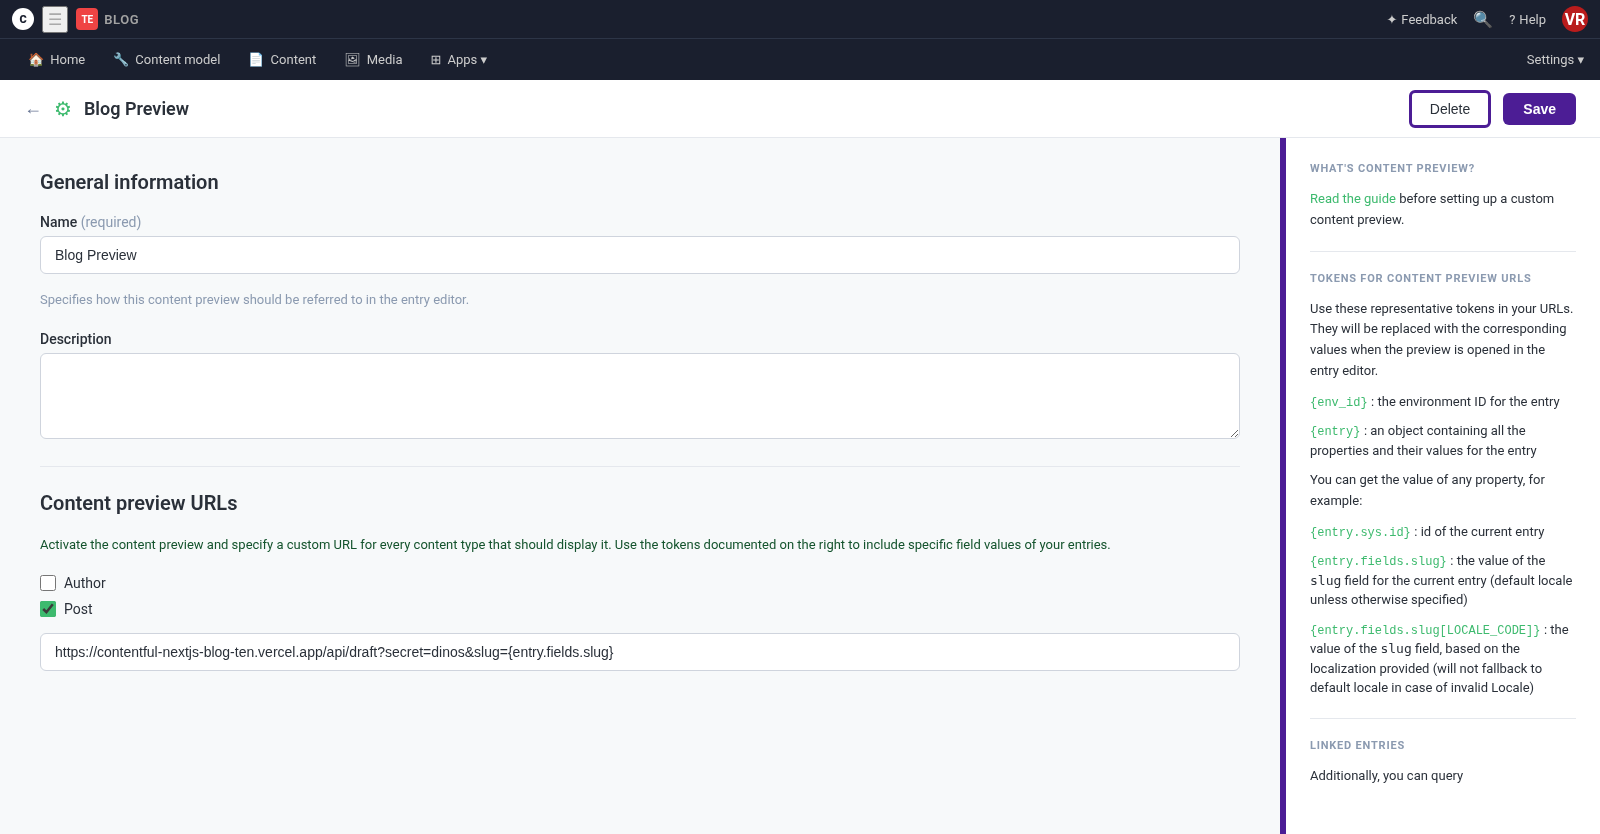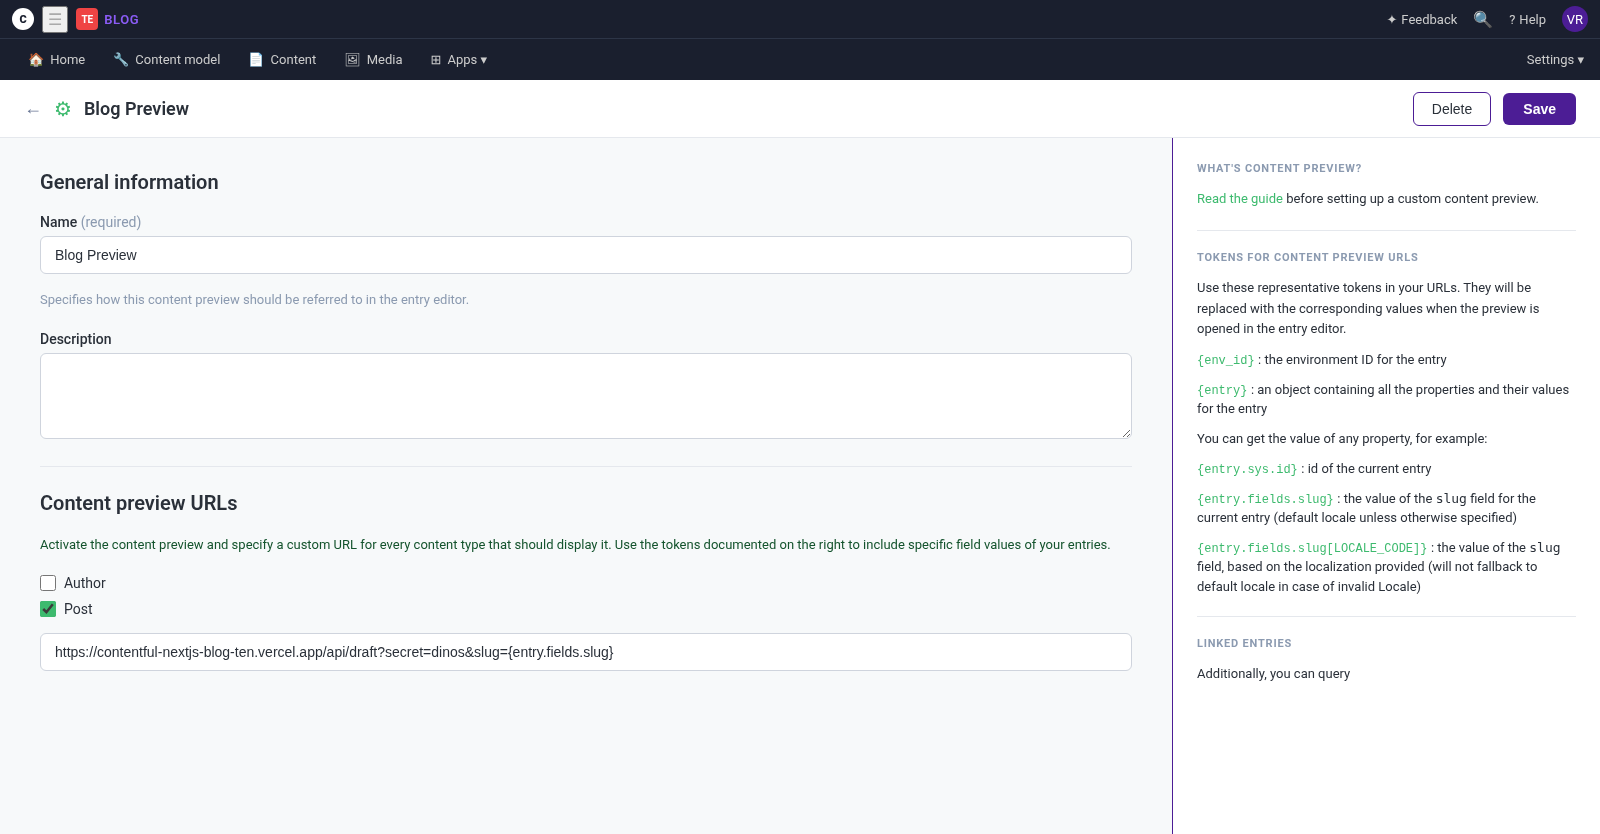--- a/index.html
+++ b/index.html
@@ -31,21 +31,21 @@
     .space-avatar {
       background: #ef4444;
       color: white;
       font-size: 10px;
       font-weight: 700;
       width: 22px; height: 22px;
       border-radius: 4px;
       display: flex; align-items: center; justify-content: center;
     }
     .space-name {
-      color: #8b5cf6;
+      color: #a3a3a3;
       font-size: 13px;
       font-weight: 600;
       text-transform: uppercase;
       letter-spacing: 0.5px;
     }
     .topbar-right {
       margin-left: auto;
       display: flex;
       align-items: center;
       gap: 16px;
@@ -65,24 +65,24 @@
     }
     .topbar-help {
       color: #ccc;
       font-size: 13px;
       cursor: pointer;
       display: flex; align-items: center; gap: 4px;
     }
     .topbar-avatar {
       width: 26px; height: 26px;
       border-radius: 50%;
-      background: #4c1d95;
+      background: #b91c1c;
       color: white;
-      font-size: 13px;
-      font-weight: 400;
+      font-size: 16px;
+      font-weight: 700;
       display: flex; align-items: center; justify-content: center;
       cursor: pointer;
     }
 
     
     .navbar {
       background: #1a1f2e;
       height: 42px;
       display: flex;
       align-items: center;
@@ -134,21 +134,21 @@
       font-size: 20px;
     }
     .page-title {
       font-size: 18px;
       font-weight: 600;
       color: #2a3039;
       flex: 1;
     }
     .btn-delete {
       background: white;
-      border: 1px solid #4c1d95;
+      border: 3px solid #4c1d95;
       color: #2a3039;
       padding: 8px 18px;
       border-radius: 6px;
       font-size: 14px;
       cursor: pointer;
       font-weight: 500;
     }
     .btn-save {
       background: #4c1d95;
       border: none;
@@ -256,23 +256,23 @@
       cursor: pointer;
       accent-color: #3dba6e;
     }
     .checkbox-label {
       font-size: 14px;
       color: #2a3039;
     }
 
     
     .sidebar-panel {
-      width: 428px;
-      background: white;
-      border-left: 1px solid #4c1d95;
+      width: 320px;
+      background: white;
+      border-left: 6px solid #4c1d95;
       overflow-y: auto;
       padding: 24px;
       flex-shrink: 0;
     }
 
     .panel-section-title {
       font-size: 11px;
       font-weight: 700;
       color: #8b9ab0;
       text-transform: uppercase;

